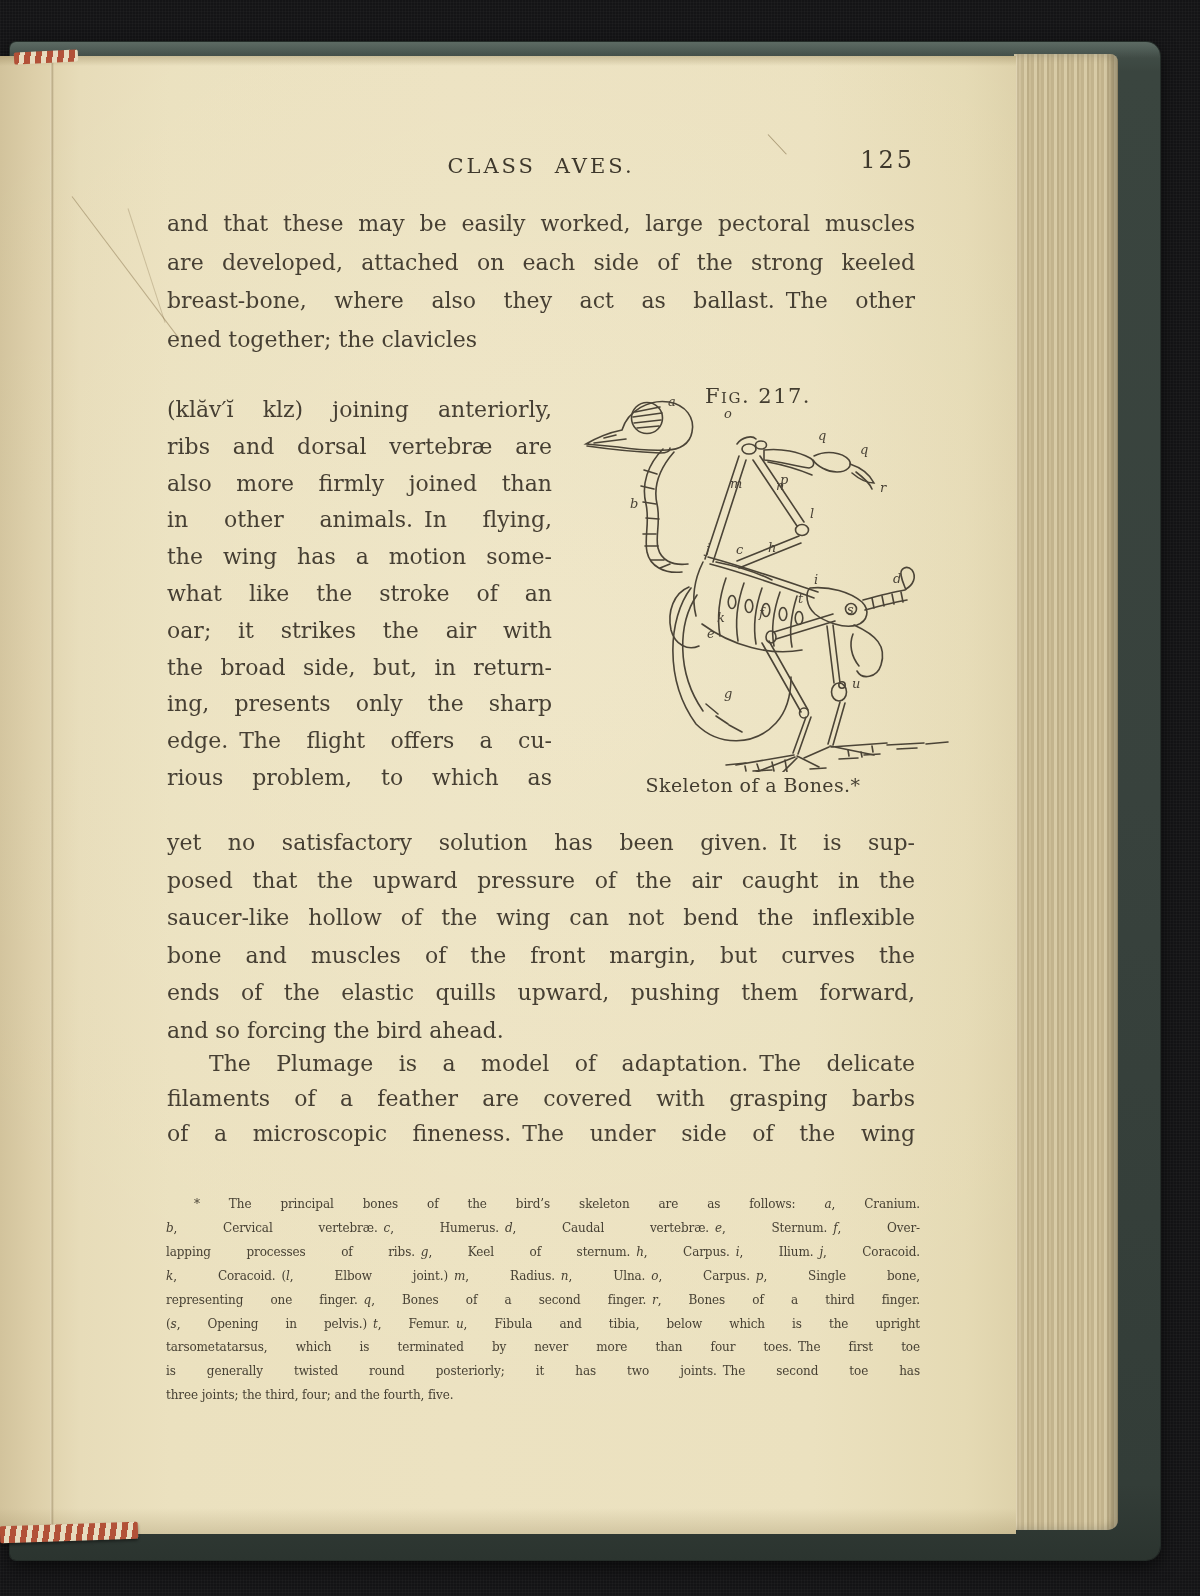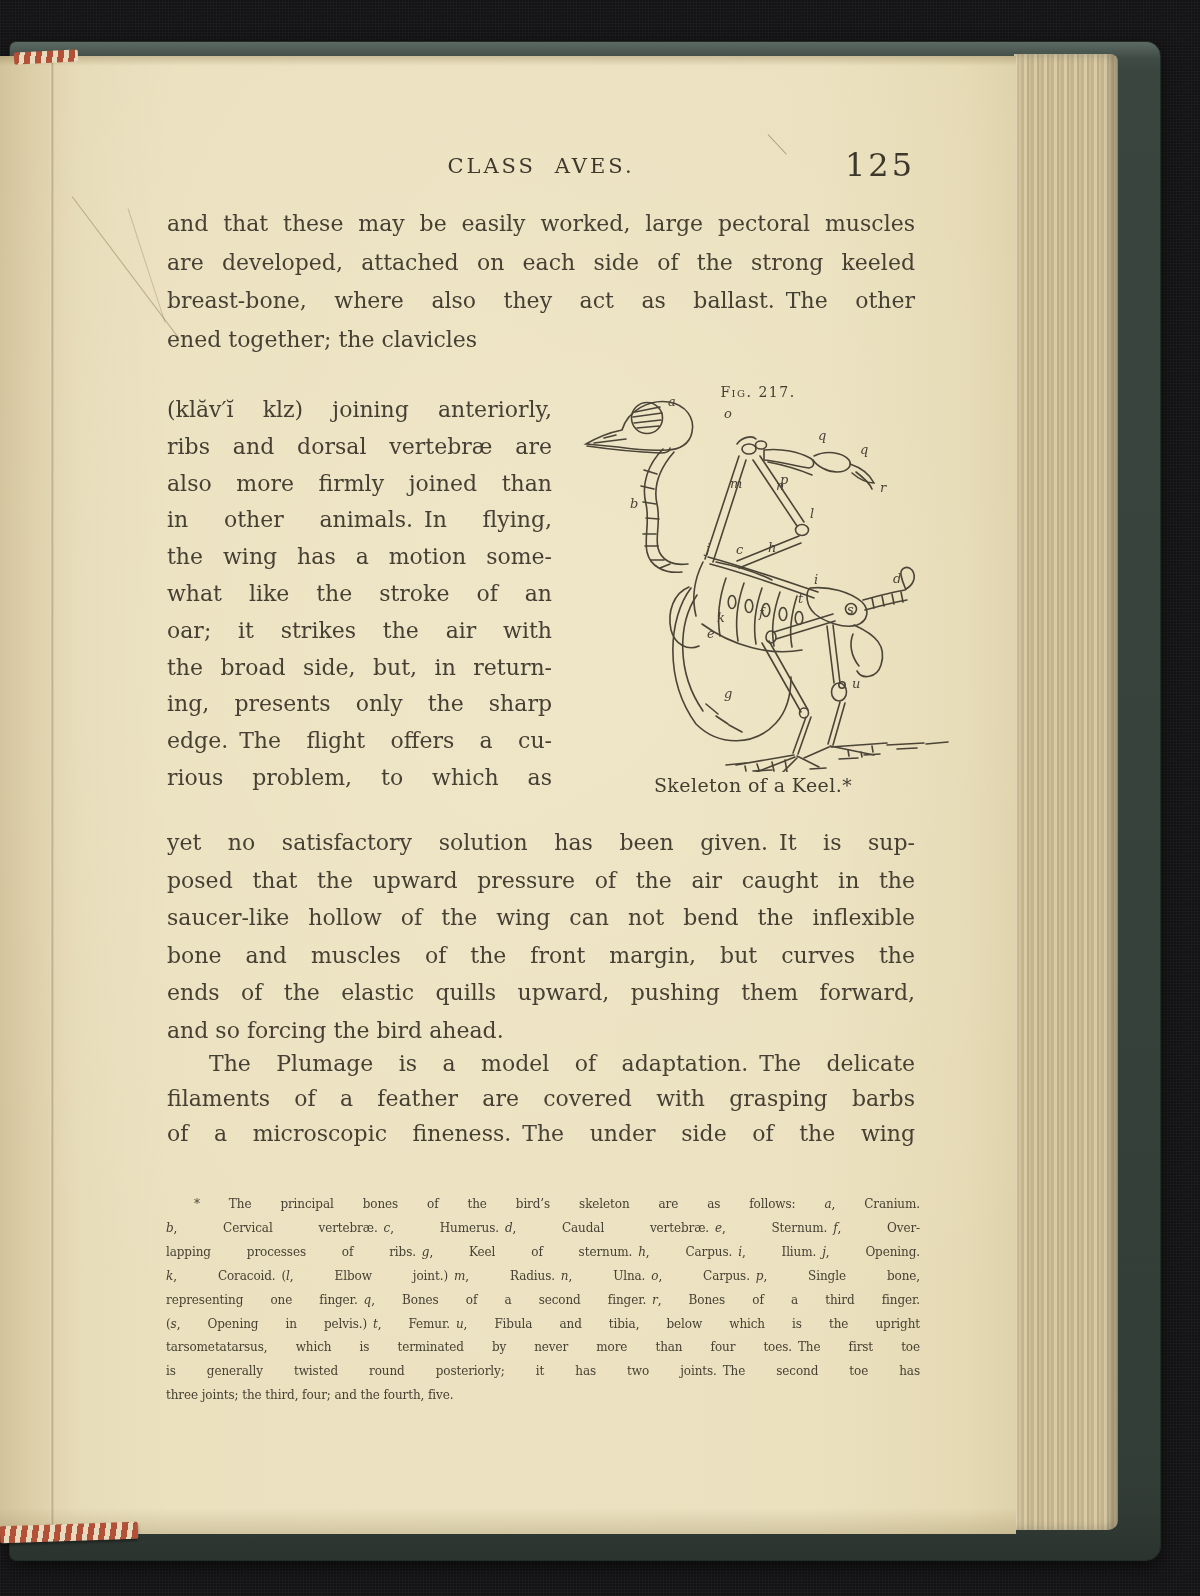--- a/index.html
+++ b/index.html
@@ -42,38 +42,38 @@
   .crack2{left:128px;top:152px;width:120px;transform:rotate(72deg);background:rgba(108,85,45,.26);}
   .crack3{left:768px;top:78px;width:27px;transform:rotate(47deg);background:rgba(108,85,45,.5);}
   .headband{position:absolute;background:repeating-linear-gradient(100deg,#b25138 0 6px,#e7dbbf 6px 11px);}
   .headband-top{left:14px;top:51px;width:64px;height:12px;transform:rotate(-3deg);border-radius:2px;}
   .headband-bottom{left:0;top:1524px;width:138px;height:17px;transform:rotate(-2deg);border-radius:2px;
     box-shadow:0 2px 3px rgba(0,0,0,.4);}
 
   
   .running-head{position:absolute;left:167px;top:98px;width:748px;height:40px;}
   .head-title{position:absolute;left:0;width:100%;text-align:center;font-size:21px;letter-spacing:3px;word-spacing:9px;color:#3e382c;}
-  .page-number{position:absolute;right:0;top:-8px;font-size:32px;letter-spacing:3px;color:#3e382c;}
+  .page-number{position:absolute;right:0;top:-8px;font-size:24px;letter-spacing:3px;color:#3e382c;}
 
   .tblock{position:absolute;font-size:22px;}
   .tline{text-align:justify;text-align-last:justify;white-space:nowrap;}
   .tline.nj{text-align-last:left;}
   .tline.ind{text-indent:42px;}
   .tline i{font-style:italic;}
   #p1{left:167px;top:149px;width:748px;line-height:38.6px;}
   #p1n{left:167px;top:336px;width:385px;line-height:36.8px;}
   #p2{left:167px;top:768px;width:748px;line-height:37.6px;}
   #p3{left:167px;top:990px;width:748px;line-height:35.2px;}
   #footnote{left:166px;top:1137px;width:754px;font-size:12px;line-height:23.9px;letter-spacing:-0.1px;color:#474134;}
   #footnote .tline.ind{text-indent:28px;}
 
   
   .figure{position:absolute;left:556px;top:326px;width:444px;height:432px;}
   .fig-label{position:absolute;left:202px;top:2px;transform:translateX(-50%);
-    font-size:14px;font-variant:small-caps;letter-spacing:1.5px;color:#433d30;white-space:nowrap;}
+    font-size:21px;font-variant:small-caps;letter-spacing:1.5px;color:#433d30;white-space:nowrap;}
   .fig-caption{position:absolute;left:197px;top:392px;transform:translateX(-50%);
     font-size:19px;letter-spacing:.4px;color:#433d30;white-space:nowrap;}
   .skeleton-svg{position:absolute;left:0;top:12px;}
   .skeleton-svg path,.skeleton-svg line,.skeleton-svg circle,.skeleton-svg ellipse{
     stroke:#4b4437;fill:none;stroke-width:1.6;stroke-linecap:round;}
   .bone-letter{font:italic 13px "DejaVu Serif",serif;fill:#4a4337;stroke:none;}
 </style>
 </head>
 <body>
 
@@ -125,21 +125,21 @@
         <div class="tline nj"><span>and so forcing the bird ahead.</span></div>
       </div>
     <div class="tblock" id="p3">
         <div class="tline ind"><span>The Plumage is a model of adaptation. The delicate</span></div>
         <div class="tline"><span>filaments of a feather are covered with grasping barbs</span></div>
         <div class="tline"><span>of a microscopic fineness. The under side of the wing</span></div>
       </div>
     <div class="tblock" id="footnote">
         <div class="tline ind"><span>* The principal bones of the bird’s skeleton are as follows: </span><i>a</i><span>, Cranium.</span></div>
         <div class="tline"><i>b</i><span>, Cervical vertebræ. </span><i>c</i><span>, Humerus. </span><i>d</i><span>, Caudal vertebræ. </span><i>e</i><span>, Sternum. </span><i>f</i><span>, Over-</span></div>
-        <div class="tline"><span>lapping processes of ribs. </span><i>g</i><span>, Keel of sternum. </span><i>h</i><span>, Carpus. </span><i>i</i><span>, Ilium. </span><i>j</i><span>, Opening.</span></div>
+        <div class="tline"><span>lapping processes of ribs. </span><i>g</i><span>, Keel of sternum. </span><i>h</i><span>, Carpus. </span><i>i</i><span>, Ilium. </span><i>j</i><span>, Coracoid.</span></div>
         <div class="tline"><i>k</i><span>, Coracoid. (</span><i>l</i><span>, Elbow joint.) </span><i>m</i><span>, Radius. </span><i>n</i><span>, Ulna. </span><i>o</i><span>, Carpus. </span><i>p</i><span>, Single bone,</span></div>
         <div class="tline"><span>representing one finger. </span><i>q</i><span>, Bones of a second finger. </span><i>r</i><span>, Bones of a third finger.</span></div>
         <div class="tline"><span>(</span><i>s</i><span>, Opening in pelvis.) </span><i>t</i><span>, Femur. </span><i>u</i><span>, Fibula and tibia, below which is the upright</span></div>
         <div class="tline"><span>tarsometatarsus, which is terminated by never more than four toes. The first toe</span></div>
         <div class="tline"><span>is generally twisted round posteriorly; it has two joints. The second toe has</span></div>
         <div class="tline nj"><span>three joints; the third, four; and the fourth, five.</span></div>
       </div>
 
     <div class="figure">
       <div class="fig-label">Fig. 217.</div>
@@ -255,20 +255,20 @@
             <text x="161" y="228" class="bone-letter">k</text>
             <text x="151" y="244" class="bone-letter">e</text>
             <text x="242" y="209" class="bone-letter">t</text>
             <text x="291" y="220" class="bone-letter">s</text>
             <text x="337" y="189" class="bone-letter">d</text>
             <text x="168" y="304" class="bone-letter">g</text>
             <text x="296" y="294" class="bone-letter">u</text>
           </g>
       </svg>
 
-      <div class="fig-caption">Skeleton of a Keel.*</div>
+      <div class="fig-caption">Skeleton of a Bones.*</div>
     </div>
   </div>
 
   <div class="headband headband-top"></div>
   <div class="headband headband-bottom"></div>
 
 </div>
 
 </body></html>

